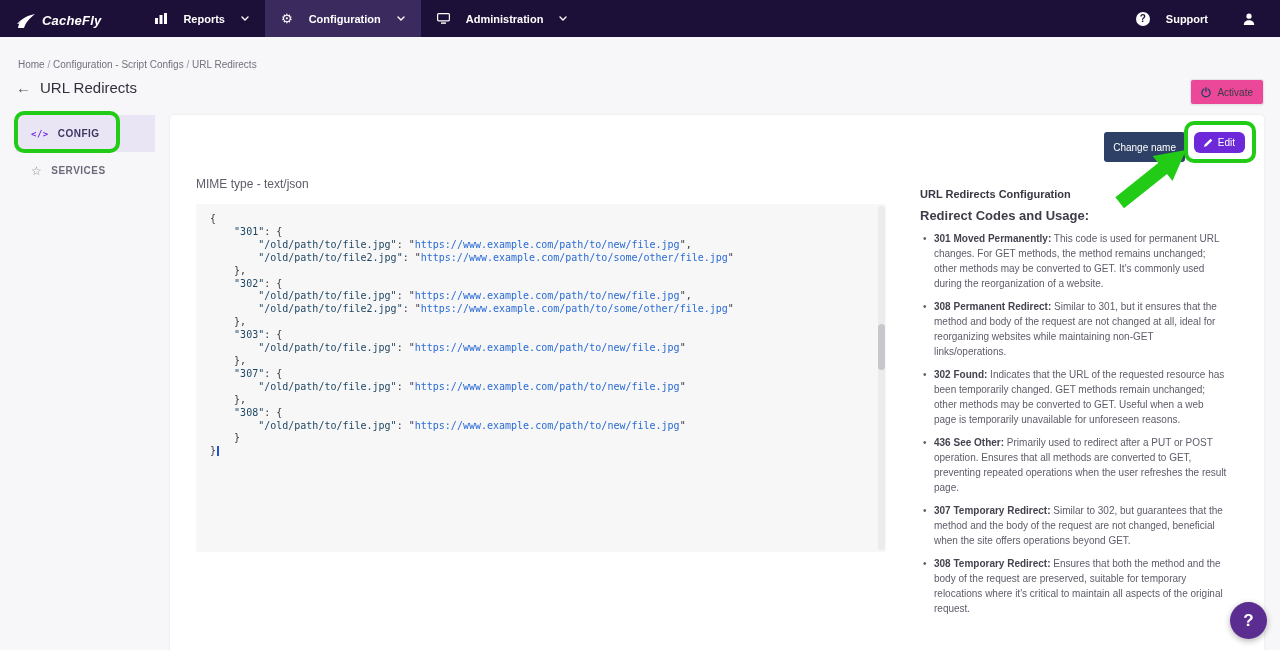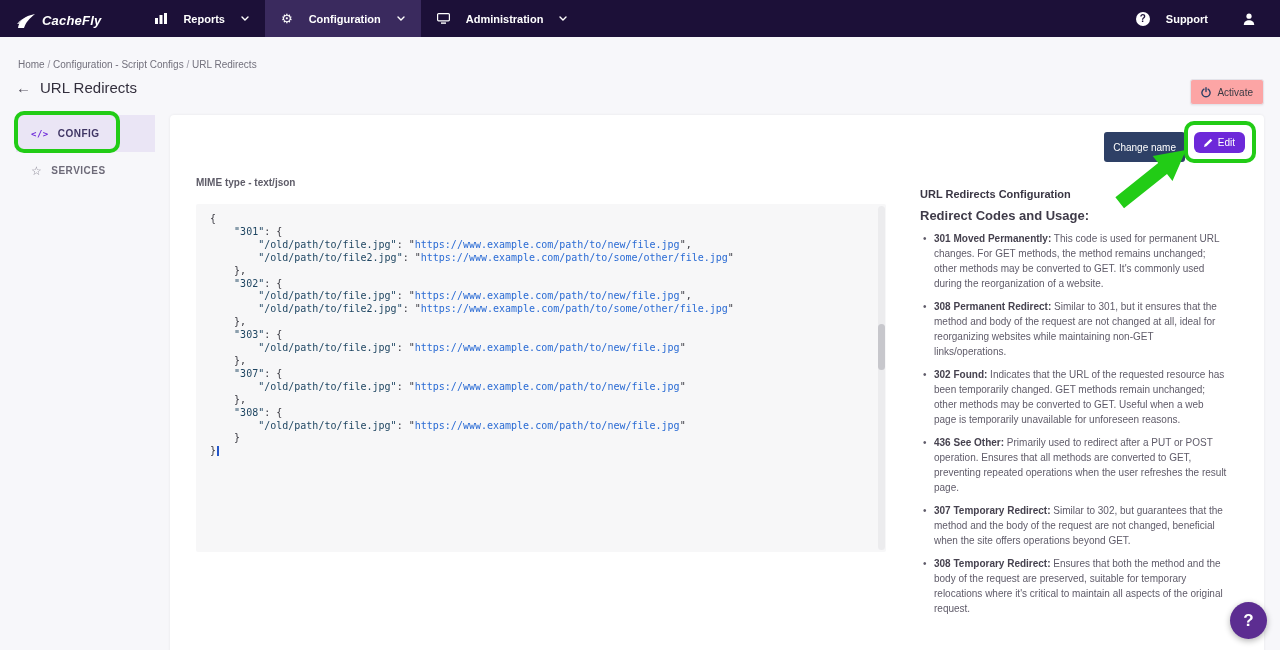--- a/index.html
+++ b/index.html
@@ -19,34 +19,34 @@
   .nav-user { padding:0 24px 0 18px; }
 
   
   .breadcrumb { position:absolute; top:59px; left:18px; font-size:10px; color:#72707c; }
   .bc-item { cursor:pointer; }
   .bc-sep { color:#9b99a5; }
   .title-row { position:absolute; top:79px; left:16px; display:flex; align-items:center; gap:9px; }
   .back { font-size:15px; color:#55515e; cursor:pointer; line-height:1; }
   .title-row h1 { font-size:15px; font-weight:normal; color:#332f3d; }
 
-  .btn-activate { position:absolute; top:79px; right:16px; height:26px; display:flex; align-items:center; gap:6px; padding:5px 10px; background:#fca5a5; border:1px solid #e4e4ea; border-radius:3px; box-shadow:0 1px 2px rgba(0,0,0,.05); font-size:10px; color:#3a3a44; cursor:pointer; font-family:inherit; }
+  .btn-activate { position:absolute; top:79px; right:16px; height:26px; display:flex; align-items:center; gap:6px; padding:5px 10px; background:#ec4899; border:1px solid #e4e4ea; border-radius:3px; box-shadow:0 1px 2px rgba(0,0,0,.05); font-size:10px; color:#3a3a44; cursor:pointer; font-family:inherit; }
 
   
   .sidebar { position:absolute; left:16px; top:115px; width:139px; }
   .side-item { height:37px; display:flex; align-items:center; gap:9px; padding-left:15px; font-size:10px; font-weight:bold; letter-spacing:.5px; color:#6d6a78; cursor:pointer; }
   .side-item.active { background:#eae5f5; color:#3f3564; }
   .code-icon { color:#6d28d9; font-family:"DejaVu Sans Mono",monospace; font-size:9px; font-weight:bold; }
   .star-icon { color:#8b8896; font-size:12px; font-family:"DejaVu Sans",sans-serif; font-weight:normal; }
 
   
   .card { position:absolute; left:170px; top:115px; width:1094px; height:560px; background:#fff; border-radius:4px; box-shadow:0 0 3px rgba(0,0,0,.07); }
   .btn-change { position:absolute; top:17px; right:79px; height:30px; padding:0 9px; background:#2e4066; color:#fff; font-size:10px; border:none; border-radius:3px; display:flex; align-items:center; cursor:pointer; font-family:inherit; }
   .btn-edit { position:absolute; top:17px; right:19px; height:21px; padding:0 10px; background:#6d28d9; color:#fff; font-size:10px; border:none; border-radius:6px; display:flex; align-items:center; gap:5px; cursor:pointer; font-family:inherit; }
-  .mime-label { position:absolute; left:26px; top:62px; font-size:10px; color:#5e5c68;font-weight:bold; }
+  .mime-label { position:absolute; left:26px; top:62px; font-size:12px; color:#5e5c68; }
 
   
   .editor { position:absolute; left:26px; top:89px; width:690px; height:348px; background:#f7f7f8; border-radius:2px; padding:9px 14px 9px 14px; font-family:"DejaVu Sans Mono",monospace; font-size:10px; cursor:text; }
   .code-line { white-space:pre; line-height:12.9px; color:#3a3a42; }
   .code-line .key { color:#1f4662; }
   .code-line .url { color:#2a6bd4; }
   .code-line .pn { color:#3a3a42; }
   .caret { display:inline-block; width:2px; height:10px; background:#2456c9; vertical-align:text-bottom; margin-left:1px; }
   .ed-scroll { position:absolute; right:1px; top:2px; width:7px; height:344px; background:#ececee; border-radius:4px; }
   .ed-thumb { position:absolute; left:0; top:118px; width:7px; height:46px; background:#c7c7cc; border-radius:4px; }

